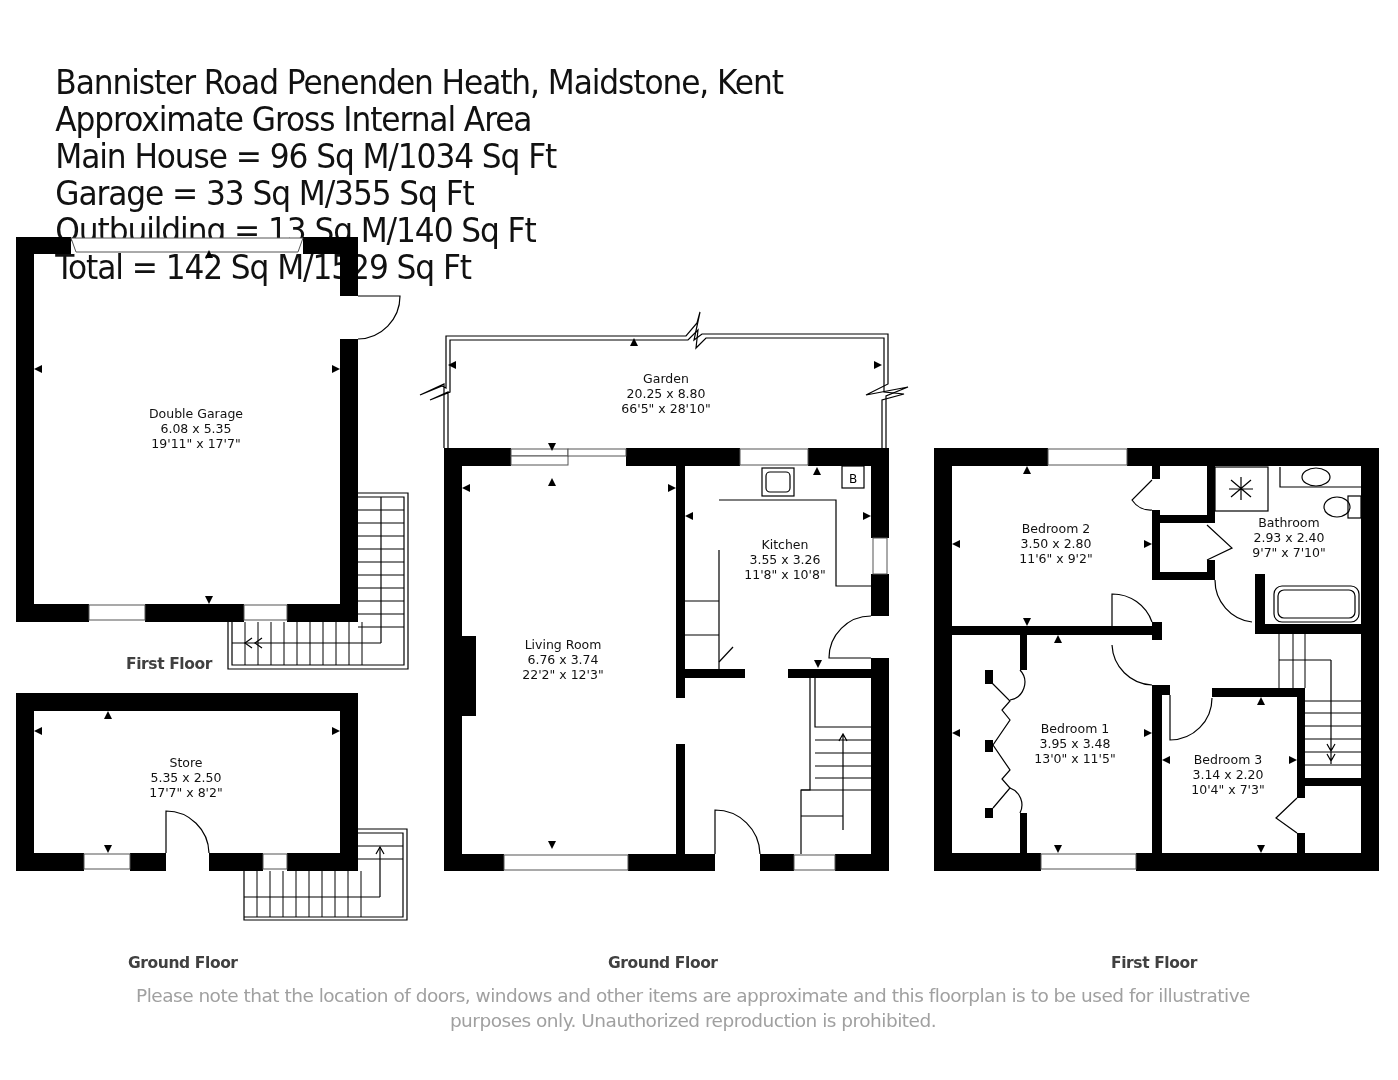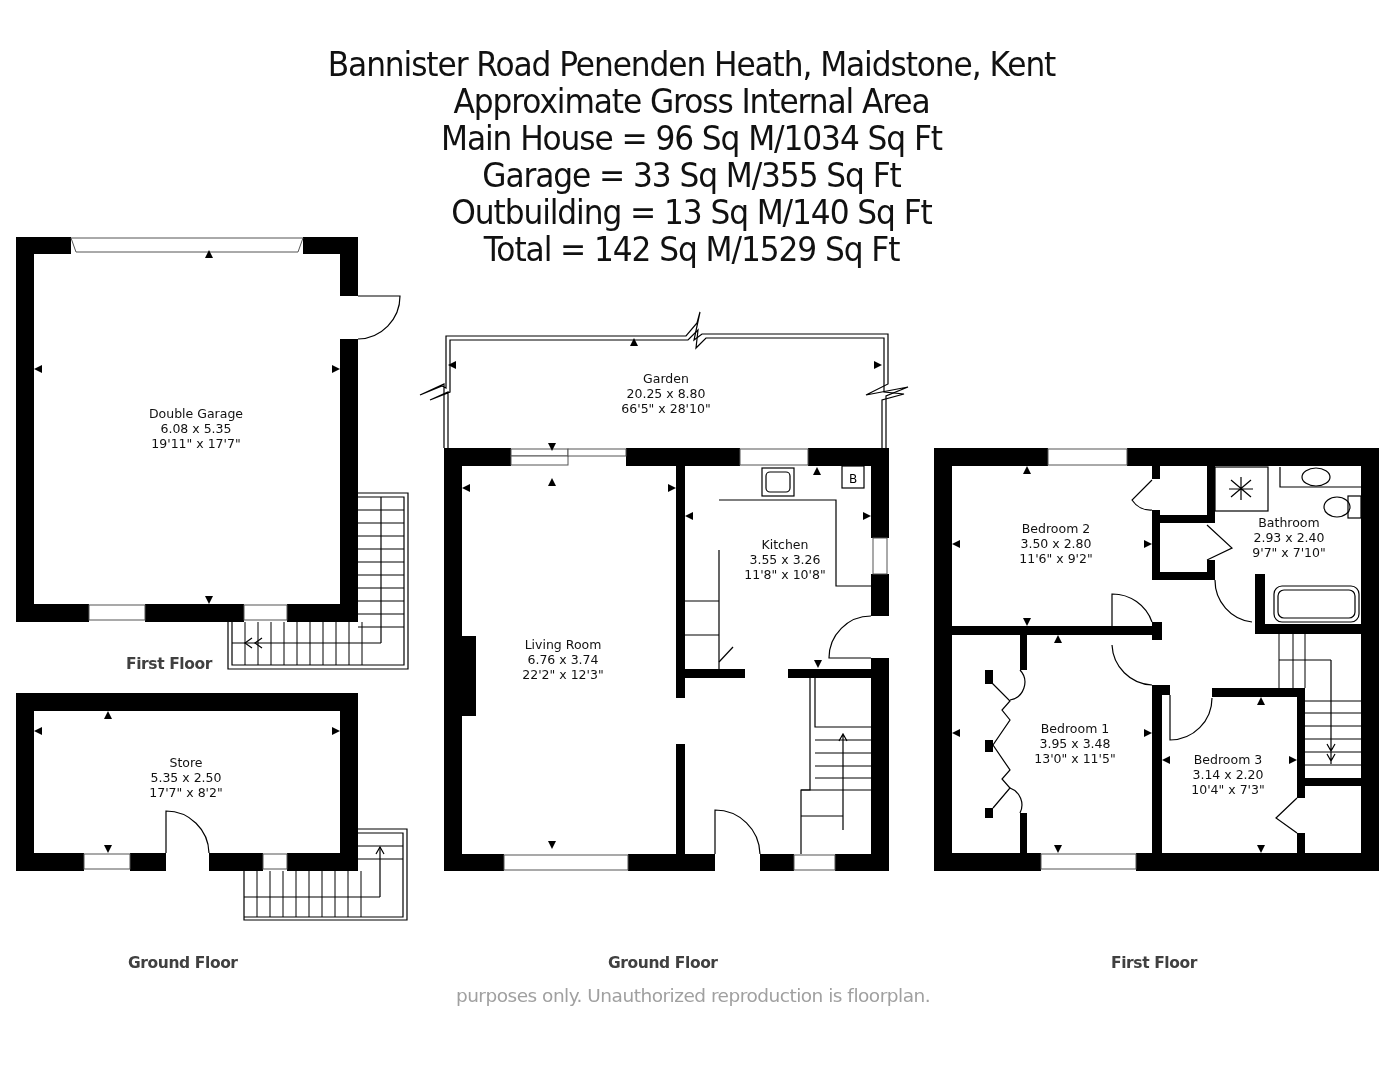--- a/index.html
+++ b/index.html
@@ -1,18 +1,18 @@
 <!DOCTYPE html>
 <html><head>
 <meta charset="utf-8">
 <style>
   html, body { margin: 0; padding: 0; background: #ffffff; }
   body { width: 1398px; height: 1080px; position: relative; overflow: hidden;
          font-family: "DejaVu Sans", "Liberation Sans", sans-serif; color: #111; }
-  #header { position: absolute; left: 0; top: 46px; width: 1383px; text-align: center; }
+  #header { position: absolute; left: 0; top: 64px; width: 1383px; }
   .hline { font-family: "DejaVu Sans", sans-serif; font-size: 34px; line-height: 37px;
            letter-spacing: -1.2px; color: #111; transform: scaleX(0.92); }
   svg#plan { position: absolute; left: 0; top: 0; }
   .room-label { font-family: "DejaVu Sans", sans-serif; font-size: 12.5px; fill: #111; }
   .floor-label { font-family: "DejaVu Sans", sans-serif; font-size: 15.5px; font-weight: bold;
                  position: absolute; letter-spacing: -0.4px; color: #404040; }
   #disclaimer { position: absolute; left: 0; top: 983px; width: 1386px; text-align: center;
                 font-size: 18.5px; line-height: 25px; color: #a0a0a0; letter-spacing: -0.5px; }
   .wall { fill: #000; }
   .thin { stroke: #000; stroke-width: 1.2; fill: none; }
@@ -307,14 +307,15 @@
     <text class="room-label" x="1228" y="794" text-anchor="middle">10'4" x 7'3"</text>
   </g>
 </svg>
 
 <div class="floor-label" style="left:126px; top:655px;">First Floor</div>
 <div class="floor-label" style="left:128px; top:954px;">Ground Floor</div>
 <div class="floor-label" style="left:608px; top:954px;">Ground Floor</div>
 <div class="floor-label" style="left:1111px; top:954px;">First Floor</div>
 
 <div id="disclaimer">
-  <div>purposes only. Unauthorized reproduction is floorplan.</div>
+  <div>Please note that the location of doors, windows and other items are approximate and this floorplan is to be used for illustrative</div>
+  <div>purposes only. Unauthorized reproduction is prohibited.</div>
 </div>
 
 </body></html>

